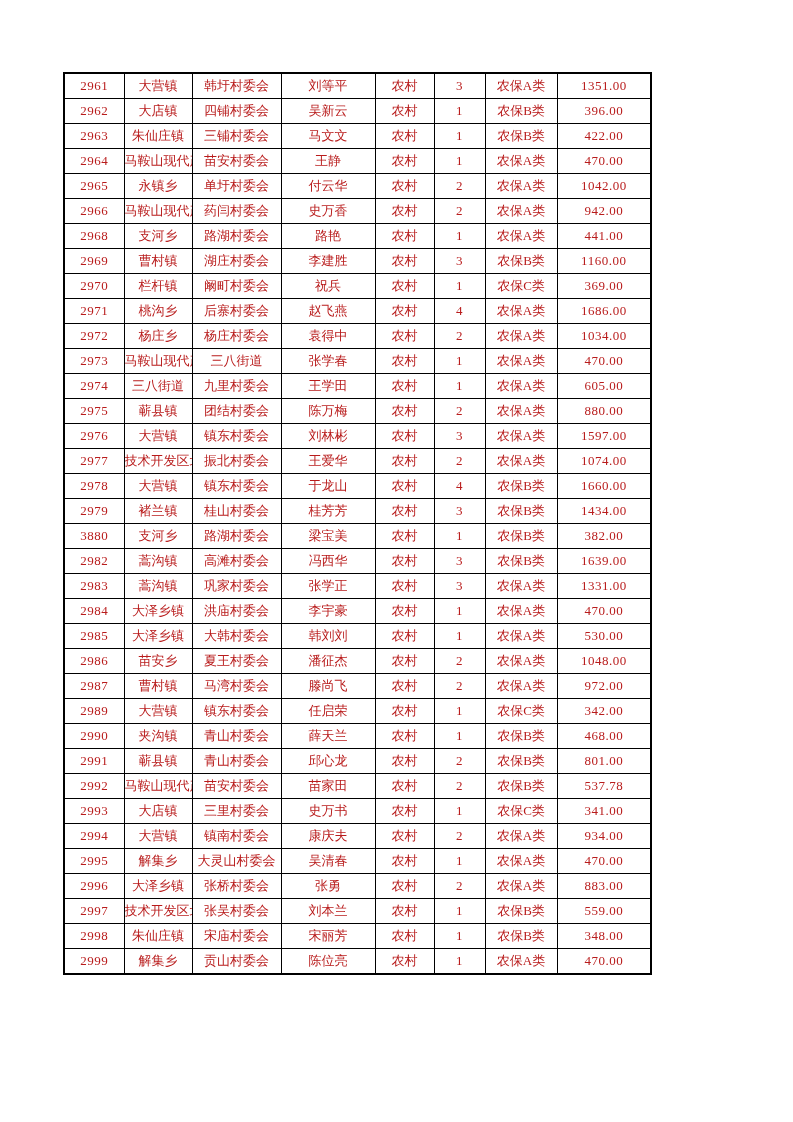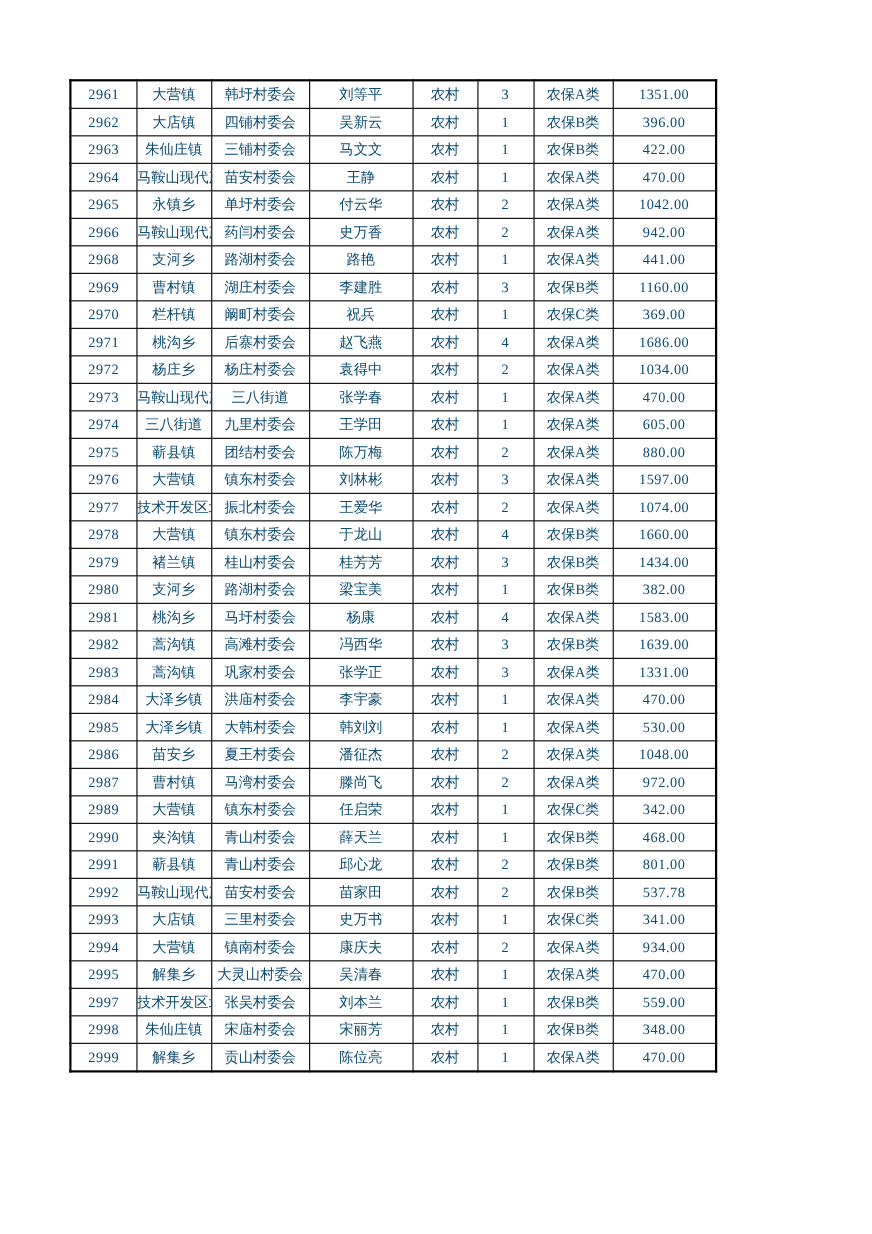--- a/index.html
+++ b/index.html
@@ -7,21 +7,21 @@
     padding: 0;
     background: #ffffff;
   }
   .page {
     position: relative;
     width: 793px;
     height: 1122px;
     background: #ffffff;
     overflow: hidden;
     font-family: "Liberation Serif", "DejaVu Serif", serif;
-    color: #0c4a6e;
+    color: #b91c1c;
   }
   table.roster {
     position: absolute;
     left: 63px;
     top: 72px;
     width: 587px;
     border-collapse: collapse;
     table-layout: fixed;
     border: 2px solid #000000;
   }
@@ -237,38 +237,28 @@
           <td class="num">2979</td>
           <td>褚兰镇</td>
           <td>桂山村委会</td>
           <td>桂芳芳</td>
           <td>农村</td>
           <td class="num">3</td>
           <td>农保B类</td>
           <td class="num">1434.00</td>
         </tr>
         <tr>
-          <td class="num">2980</td>
+          <td class="num">3880</td>
           <td>支河乡</td>
           <td>路湖村委会</td>
           <td>梁宝美</td>
           <td>农村</td>
           <td class="num">1</td>
           <td>农保B类</td>
           <td class="num">382.00</td>
-        </tr>
-        <tr>
-          <td class="num">2981</td>
-          <td>桃沟乡</td>
-          <td>马圩村委会</td>
-          <td>杨康</td>
-          <td>农村</td>
-          <td class="num">4</td>
-          <td>农保A类</td>
-          <td class="num">1583.00</td>
         </tr>
         <tr>
           <td class="num">2982</td>
           <td>蒿沟镇</td>
           <td>高滩村委会</td>
           <td>冯西华</td>
           <td>农村</td>
           <td class="num">3</td>
           <td>农保B类</td>
           <td class="num">1639.00</td>
@@ -385,20 +375,30 @@
         </tr>
         <tr>
           <td class="num">2995</td>
           <td>解集乡</td>
           <td>大灵山村委会</td>
           <td>吴清春</td>
           <td>农村</td>
           <td class="num">1</td>
           <td>农保A类</td>
           <td class="num">470.00</td>
+        </tr>
+        <tr>
+          <td class="num">2996</td>
+          <td>大泽乡镇</td>
+          <td>张桥村委会</td>
+          <td>张勇</td>
+          <td>农村</td>
+          <td class="num">2</td>
+          <td>农保A类</td>
+          <td class="num">883.00</td>
         </tr>
         <tr>
           <td class="num">2997</td>
           <td>技术开发区北杨寨</td>
           <td>张吴村委会</td>
           <td>刘本兰</td>
           <td>农村</td>
           <td class="num">1</td>
           <td>农保B类</td>
           <td class="num">559.00</td>

